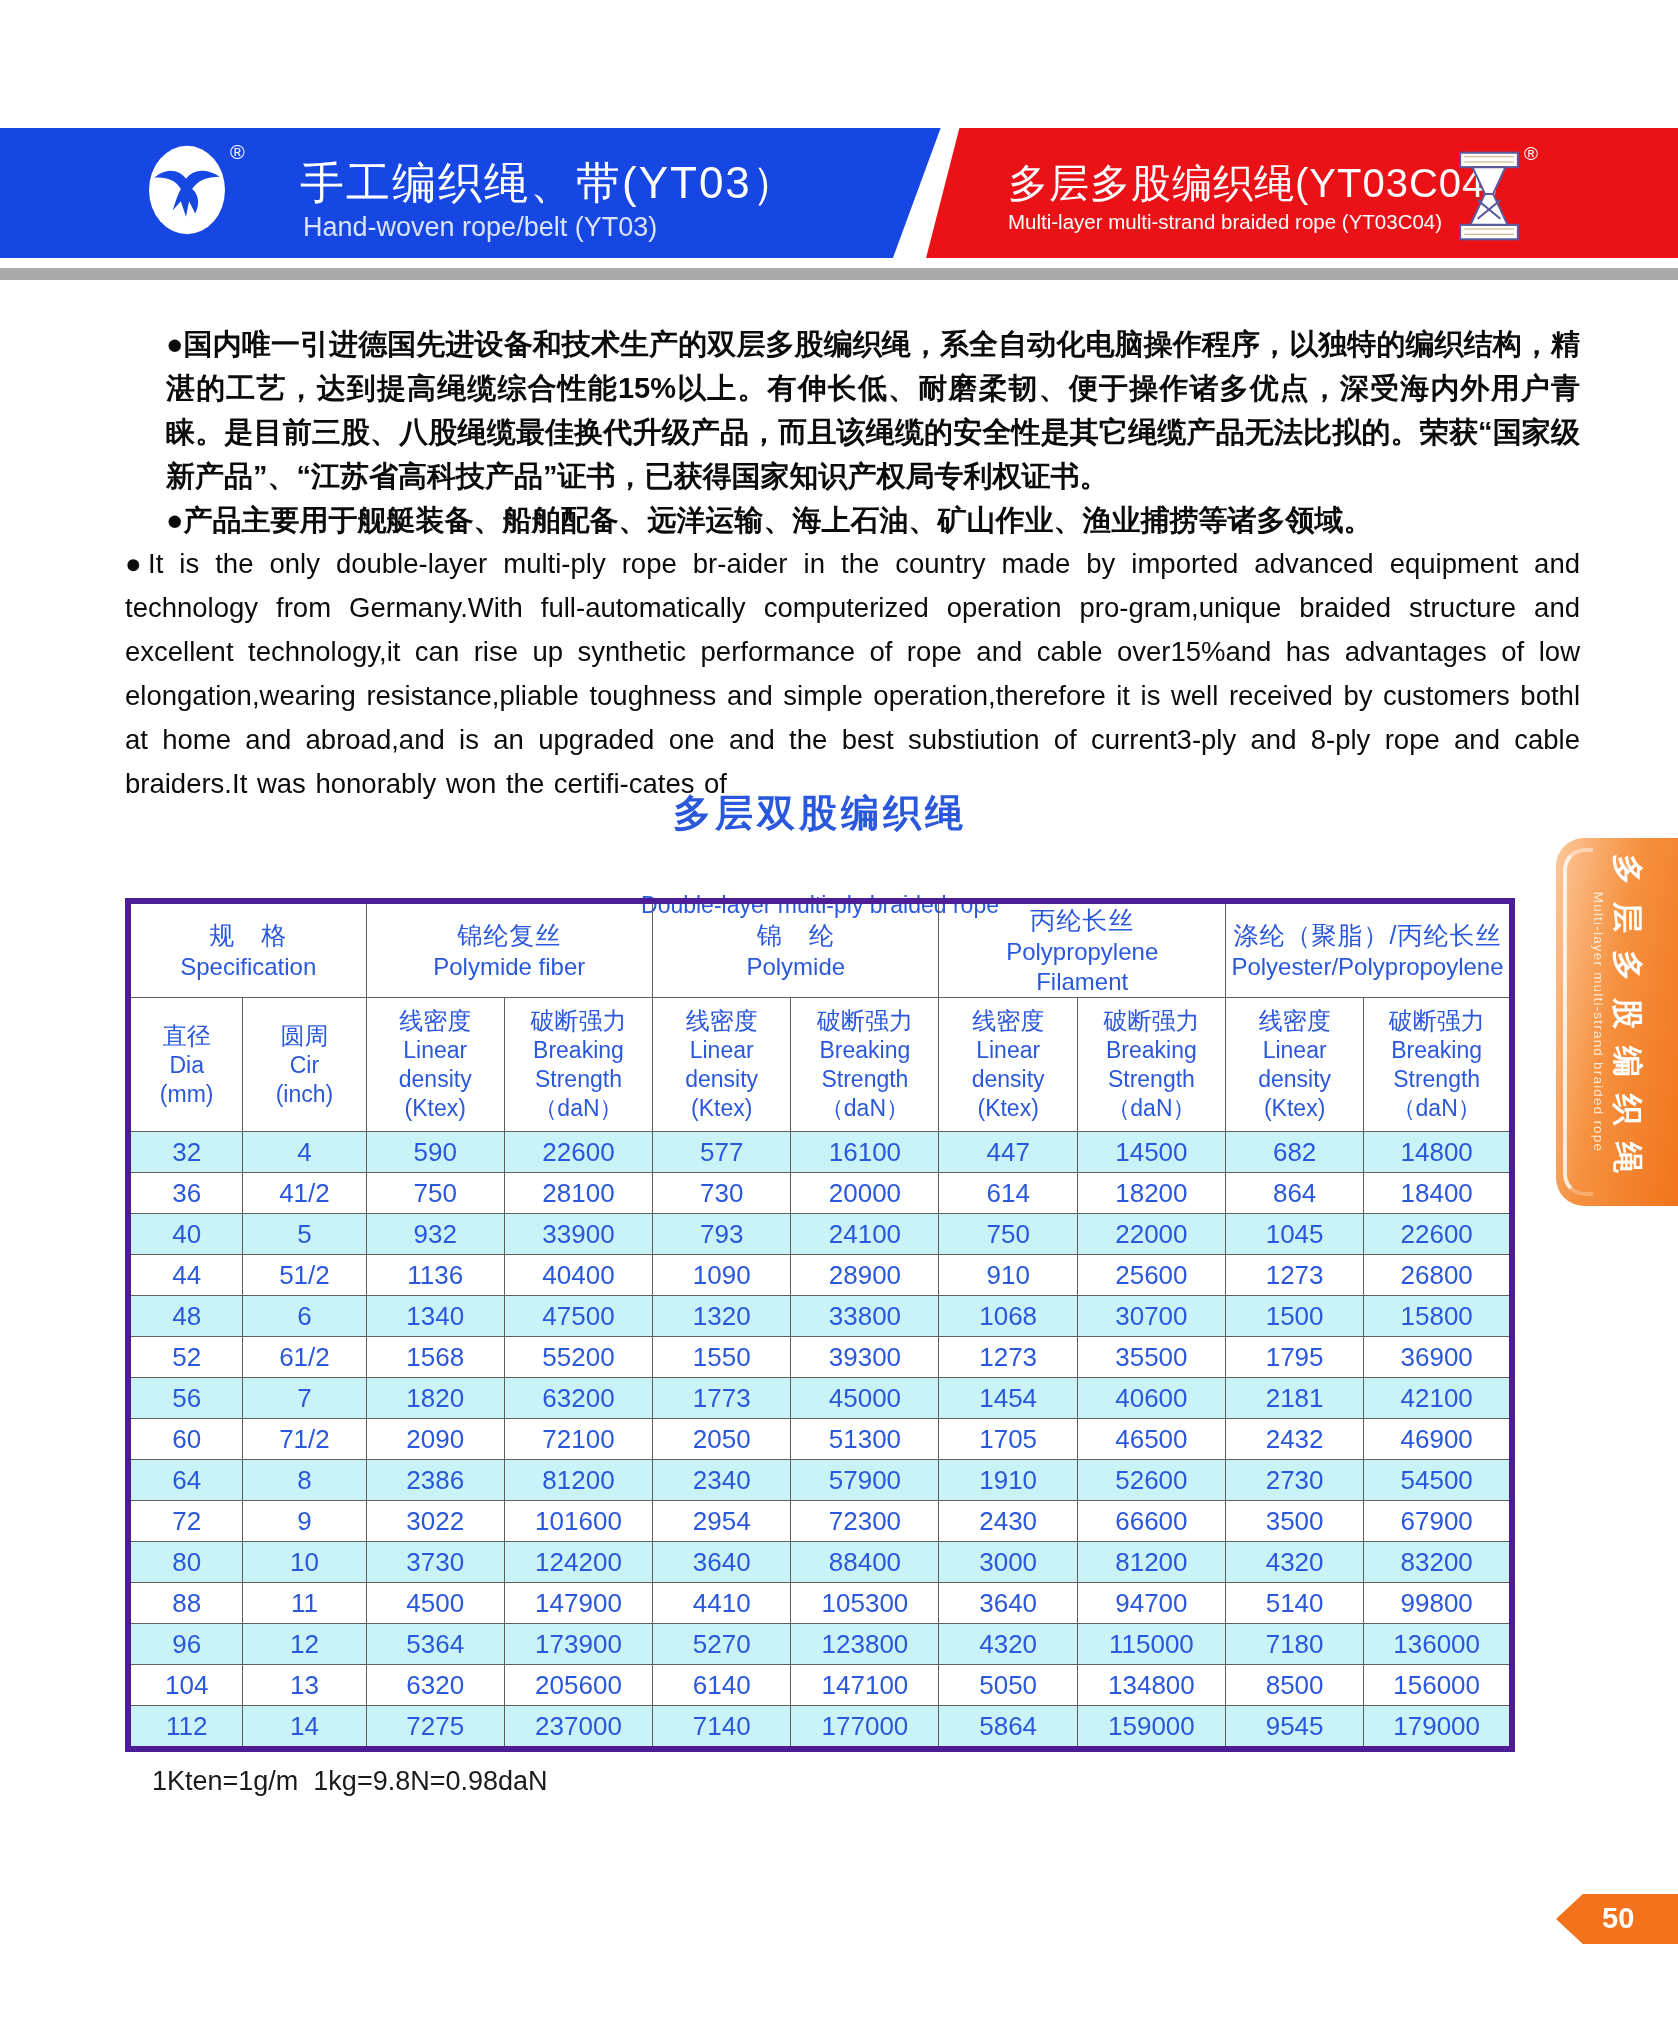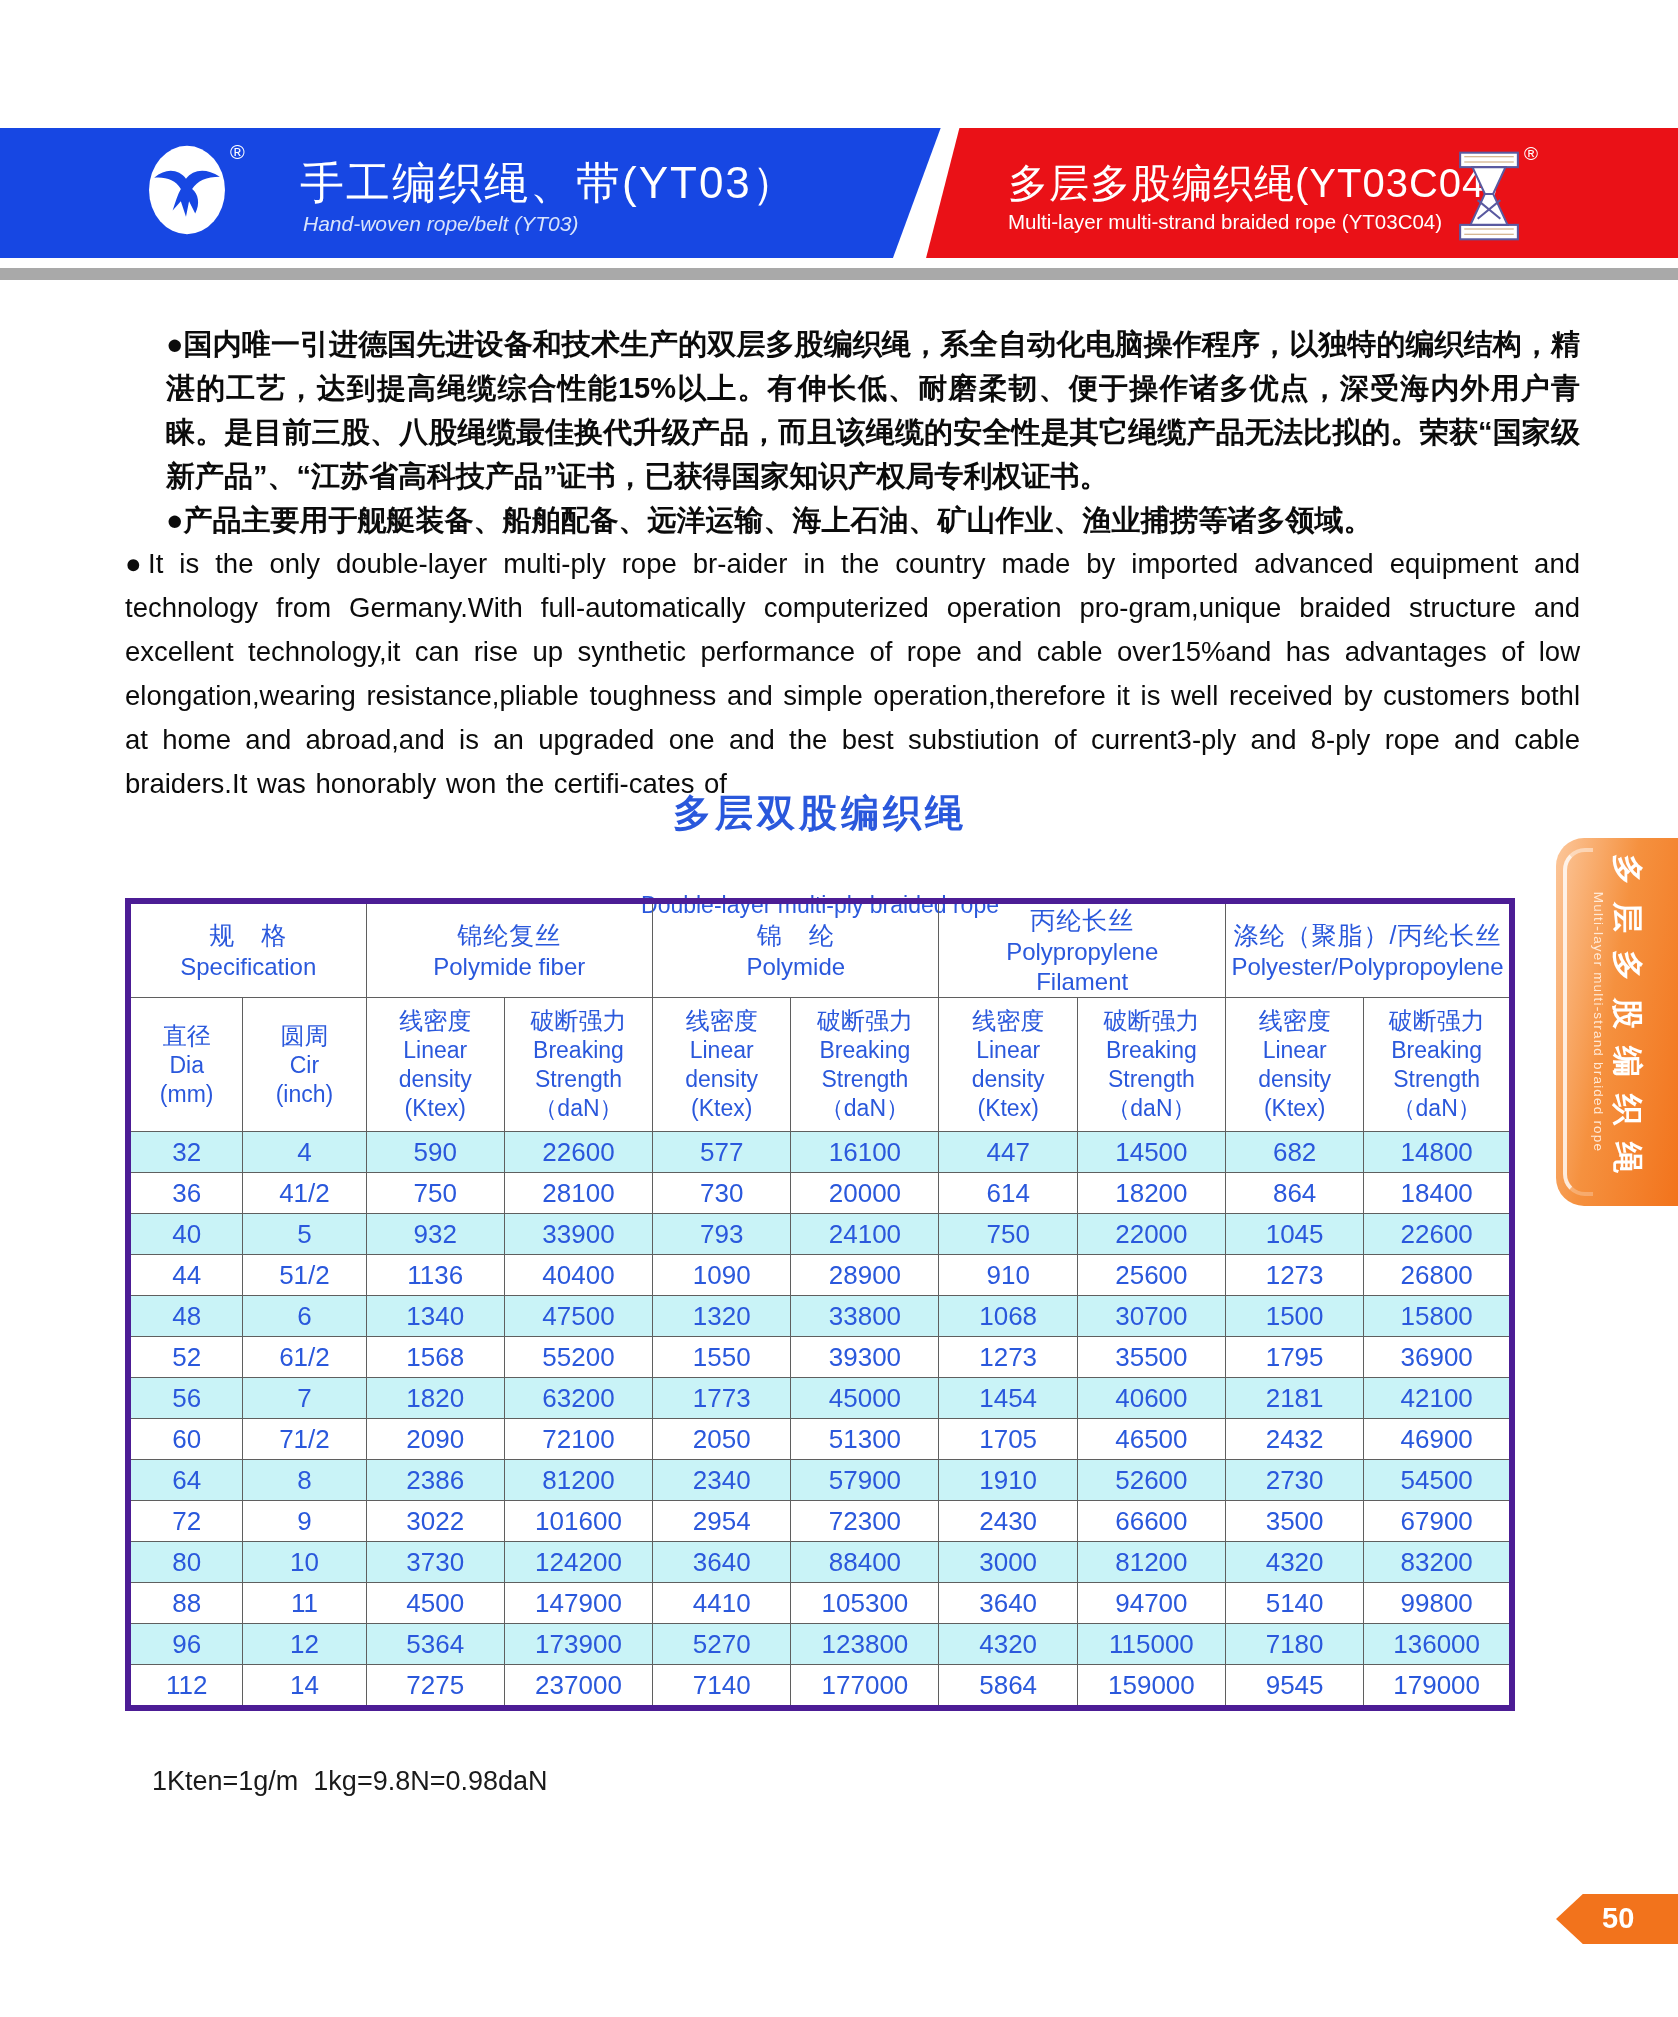--- a/index.html
+++ b/index.html
@@ -16,21 +16,21 @@
   }
   .banner-red{
     left:920px;width:758px;background:#ea1117;
     clip-path:polygon(5.2% 0,100% 0,100% 100%,0.8% 100%);
   }
   .banner .title-cn{
     position:absolute;color:#fff;font-weight:normal;white-space:nowrap;
   }
   .banner-blue .title-cn{left:300px;top:26px;font-size:44px;letter-spacing:2px;}
   .banner-blue .subtitle-en{
-    position:absolute;left:303px;top:84px;font-size:21px;color:#d9e4fb;white-space:nowrap;font-style:italic;
+    position:absolute;left:303px;top:84px;font-size:27px;color:#d9e4fb;white-space:nowrap;
   }
   .banner-red .title-cn{left:88px;top:28px;font-size:40px;letter-spacing:1px;}
   .banner-red .subtitle-en{
     position:absolute;left:88px;top:82px;font-size:20.5px;color:#ffffff;white-space:nowrap;
   }
   .logo-oval{position:absolute;left:148px;top:16px;width:78px;height:92px;}
   .reg-mark{
     position:absolute;color:#fff;font-size:20px;line-height:20px;
   }
   .banner-blue .reg-mark{left:230px;top:14px;}
@@ -401,20 +401,32 @@
         <td>5364</td>
         <td>173900</td>
         <td>5270</td>
         <td>123800</td>
         <td>4320</td>
         <td>115000</td>
         <td>7180</td>
         <td>136000</td>
       </tr>
       <tr>
+        <td>104</td>
+        <td>13</td>
+        <td>6320</td>
+        <td>205600</td>
+        <td>6140</td>
+        <td>147100</td>
+        <td>5050</td>
+        <td>134800</td>
+        <td>8500</td>
+        <td>156000</td>
+      </tr>
+      <tr>
         <td>112</td>
         <td>14</td>
         <td>7275</td>
         <td>237000</td>
         <td>7140</td>
         <td>177000</td>
         <td>5864</td>
         <td>159000</td>
         <td>9545</td>
         <td>179000</td>

